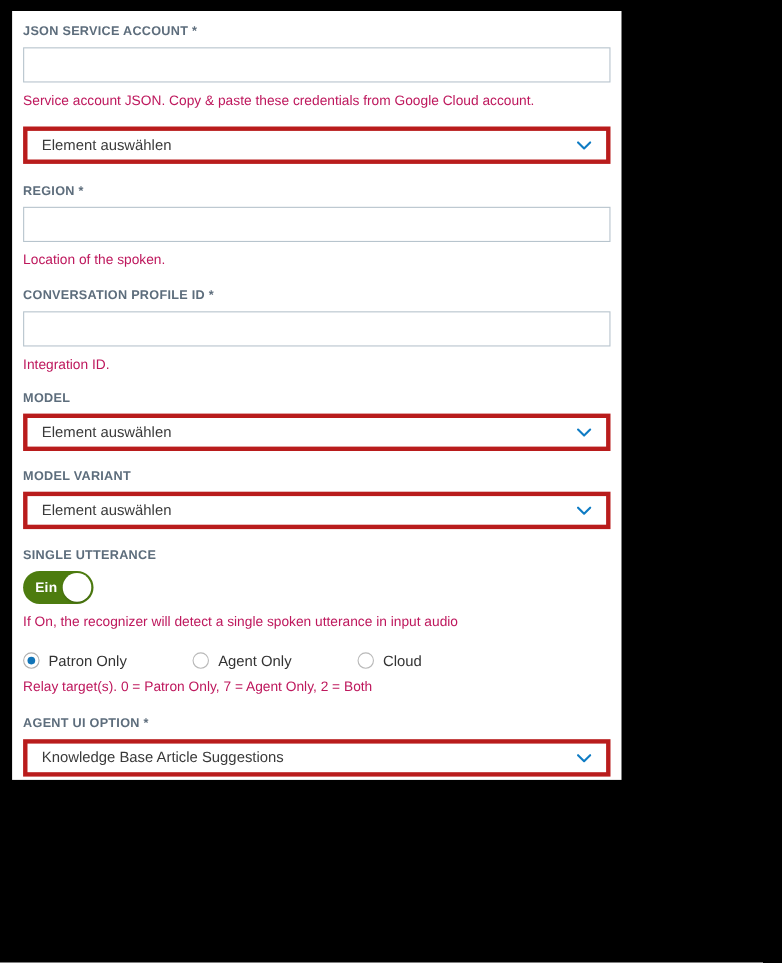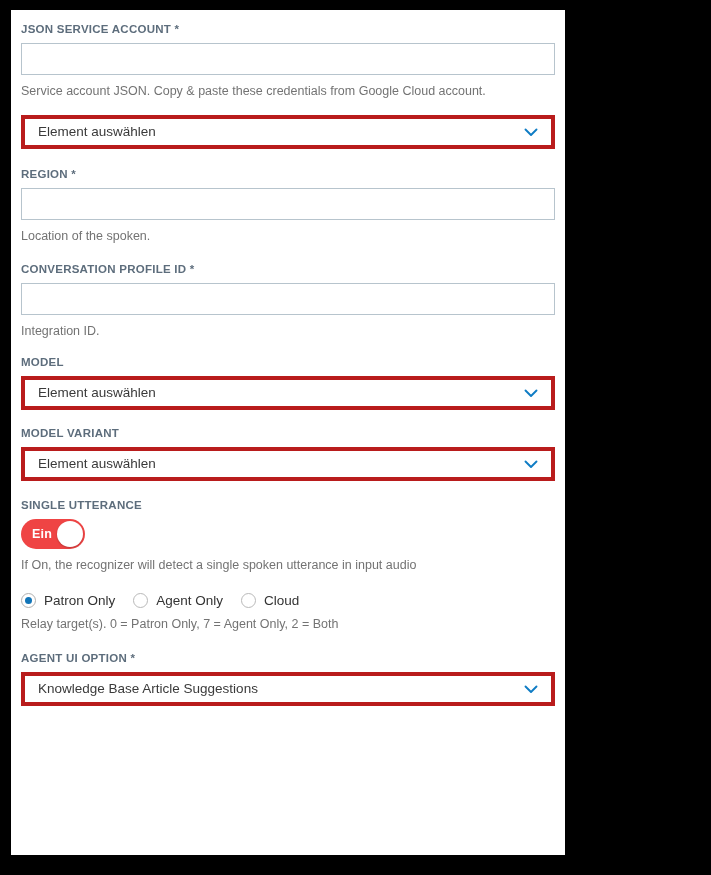--- a/index.html
+++ b/index.html
@@ -14,21 +14,21 @@
     font-family: "Liberation Sans", sans-serif;
     overflow: hidden;
   }
 
   
   .panel {
     position: absolute;
     left: 11px;
     top: 10px;
     width: 554px;
-    height: 845px;
+    height: 699px;
     background: #ffffff;
     box-sizing: border-box;
     overflow: hidden;
   }
 
   .form {
     padding: 0px 10px 0 10px;
     box-sizing: border-box;
   }
 
@@ -44,21 +44,21 @@
     letter-spacing: 0.25px;
     color: #5d6d7c;
     text-transform: uppercase;
     margin: 0 0 7px 0;
     line-height: 14px;
     white-space: nowrap;
   }
 
   .help-text {
     font-size: 12.5px;
-    color: #737373;
+    color: #be185d;
     line-height: 16px;
     margin: 8px 0 0 0;
     font-weight: normal;
   }
 
   
   .text-input {
     display: block;
     box-sizing: border-box;
     width: 100%;
@@ -106,21 +106,21 @@
     pointer-events: none;
   }
 
   
   .toggle {
     position: relative;
     display: inline-block;
     width: 64px;
     height: 30px;
     border-radius: 15px;
-    background: #ef4444;
+    background: #4d7c0f;
     cursor: pointer;
     vertical-align: middle;
   }
   .toggle-label {
     position: absolute;
     left: 11px;
     top: 0;
     line-height: 30px;
     font-size: 12.5px;
     font-weight: bold;
@@ -136,20 +136,21 @@
     border-radius: 50%;
     background: #ffffff;
     box-shadow: 0 1px 2px rgba(0,0,0,0.22);
   }
 
   
   .radio-row {
     display: flex;
     align-items: flex-end;
     margin: 2px 0 0 0;
+    gap: 42px;
   }
   .radio-item {
     display: flex;
     align-items: center;
     margin-right: 18px;
     cursor: pointer;
   }
   .radio-circle {
     width: 15px;
     height: 15px;

